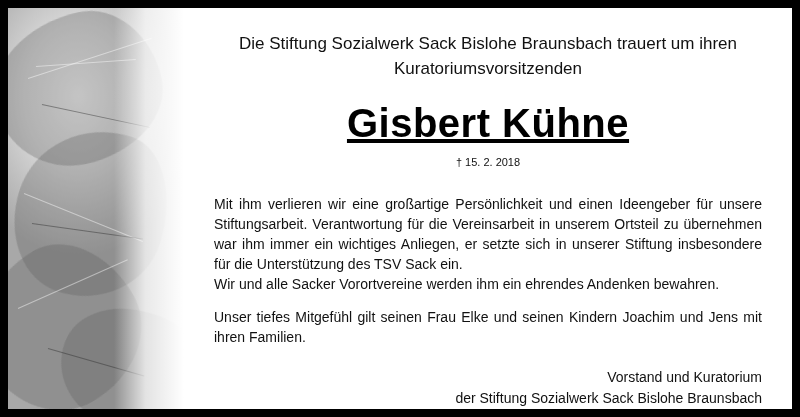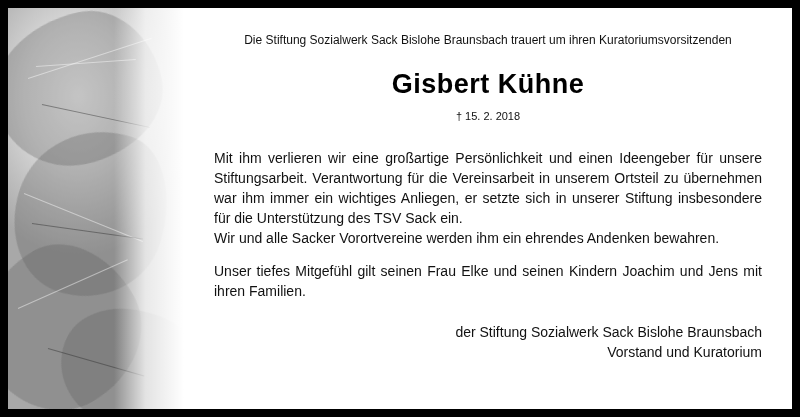--- a/index.html
+++ b/index.html
@@ -72,31 +72,32 @@
     position: absolute;
     left: 176px;
     top: 0;
     width: 608px;
     height: 401px;
     padding: 0;
   }
   .intro {
     margin: 24px 36px 0 36px;
     text-align: center;
-    font-size: 12px;
+    font-size: 17px;
     line-height: 1.45;
     color: #111111;
   }
   .name {
     margin: 20px 0 0 0;
     text-align: center;
-    font-size: 27px;
+    font-size: 40px;
     font-weight: bold;
     letter-spacing: 0.5px;
     color: #000000;
+    text-decoration: underline;
   }
   .death-date {
     margin: 10px 0 0 0;
     text-align: center;
     font-size: 11px;
     color: #111111;
   }
   .body-block {
     margin: 27px 30px 0 30px;
     font-size: 14px;
@@ -144,18 +145,18 @@
     <div class="name">Gisbert Kühne</div>
     <div class="death-date">† 15. 2. 2018</div>
 
     <div class="body-block">
       <p>Mit ihm verlieren wir eine großartige Persönlichkeit und einen Ideengeber für unsere Stiftungsarbeit. Verantwortung für die Vereinsarbeit in unserem Ortsteil zu übernehmen war ihm immer ein wichtiges Anliegen, er setzte sich in unserer Stiftung insbesondere für die Unterstützung des TSV Sack ein.</p>
       <p>Wir und alle Sacker Vorortvereine werden ihm ein ehrendes Andenken bewahren.</p>
       <p class="spaced">Unser tiefes Mitgefühl gilt seinen Frau Elke und seinen Kindern Joachim und Jens mit ihren Familien.</p>
     </div>
 
     <div class="signature">
+      <div>Vorstand und Kuratorium</div>
       <div>der Stiftung Sozialwerk Sack Bislohe Braunsbach</div>
-      <div>Vorstand und Kuratorium</div>
     </div>
   </div>
 
 </div>
 
 </body></html>

